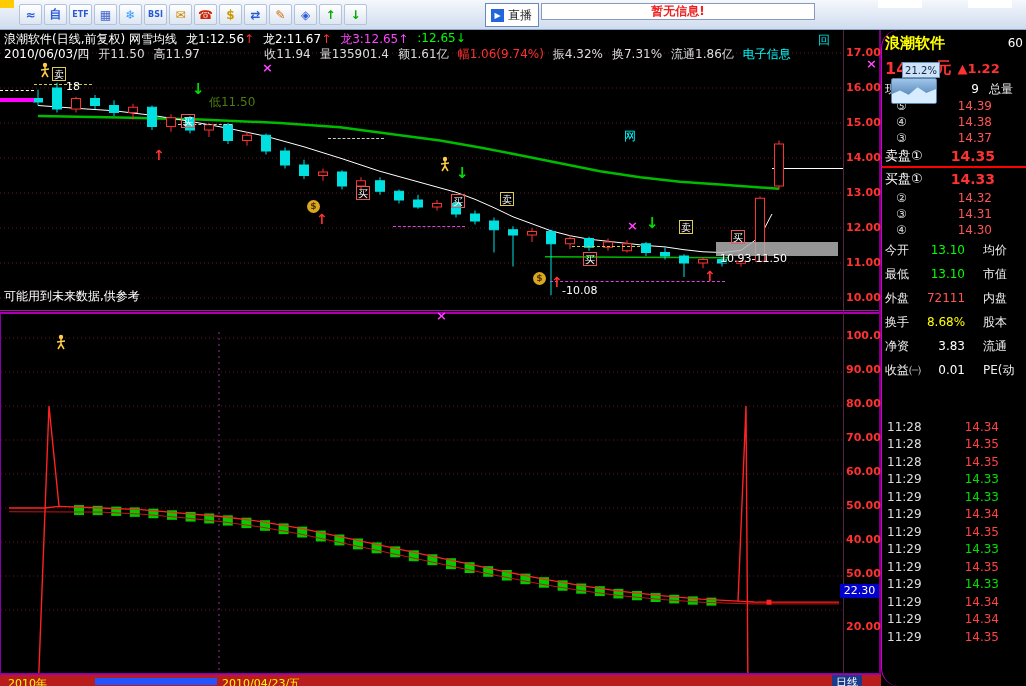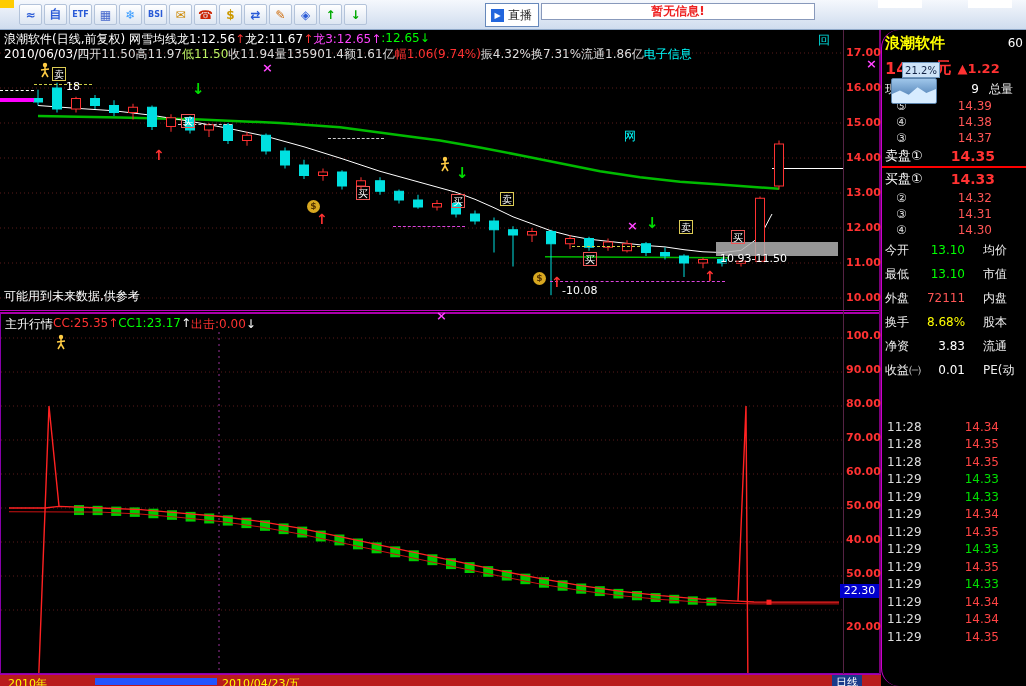--- a/index.html
+++ b/index.html
@@ -24,21 +24,21 @@
   .corner-white{position:absolute;top:0;height:8px;background:#ffffff;z-index:30;}
   .w1{left:878px;width:44px;} .w2{left:968px;width:44px;}
   
   #main-chart{position:absolute;left:0;top:30px;width:880px;height:282px;background:#000;}
   #sub-chart{position:absolute;left:0;top:312px;width:880px;height:362px;background:#000;
     border:1px solid #8800aa;border-top:2px solid #aa00aa;}
   #main-svg,#sub-svg{position:absolute;left:0;top:0;}
   .sep1{position:absolute;left:0;top:310px;width:880px;height:1px;background:#bb00bb;z-index:5;}
   .chart-right-border{position:absolute;left:879px;top:30px;width:2px;height:656px;background:#7a007a;z-index:6;}
   .axis-sep{position:absolute;left:843px;top:30px;width:1px;height:644px;background:#552244;z-index:4;}
-  .hdr{position:absolute;left:4px;display:flex;white-space:nowrap;font-size:12px;z-index:8;}
+  .hdr{position:absolute;left:4px;display:flex;gap:9px;white-space:nowrap;font-size:12px;z-index:8;}
   .hdr span{display:inline-block;}
   .note{position:absolute;left:4px;top:258px;color:#ffffff;font-size:12px;z-index:8;}
   .win-icon{position:absolute;left:818px;top:4px;color:#00e0e0;font-size:12px;line-height:12px;z-index:8;cursor:pointer;}
   
   #overlay{position:absolute;left:0;top:0;width:1026px;height:538px;pointer-events:none;z-index:10;}
   .axis-label{position:absolute;left:846px;width:34px;color:#ff3232;font-size:11px;font-weight:bold;}
   .sub-high{position:absolute;left:840px;width:39px;height:14px;background:#0000cc;color:#ffffff;
     font-size:11px;text-align:center;line-height:14px;}
   .mk-buy,.mk-sell{position:absolute;width:14px;height:14px;border:1px solid #ee5555;color:#ffffff;
     font-size:10px;line-height:13px;text-align:center;}
@@ -227,21 +227,21 @@
       <span style="color: rgb(255, 255, 255);">浪潮软件(日线,前复权) 网雪均线</span>
       <span style="color: rgb(255, 255, 255);">龙1:12.56<span style="color: rgb(255, 50, 50);"> ↑</span></span>
       <span style="color: rgb(255, 255, 255);">龙2:11.67<span style="color: rgb(255, 50, 50);"> ↑</span></span>
       <span style="color: rgb(255, 68, 255);">龙3:12.65<span style="color: rgb(255, 68, 255);"> ↑</span></span>
       <span style="color: rgb(0, 255, 0);">:12.65<span style="color: rgb(0, 255, 0);"> ↓</span></span>
     </div>
   <div class="hdr" id="hdr2" style="top:16px">
       <span style="color: rgb(255, 255, 255);">2010/06/03/四</span>
       <span style="color: rgb(221, 221, 221);">开11.50</span>
       <span style="color: rgb(221, 221, 221);">高11.97</span>
-      <span style="color: #bef264;">低11.50</span>
+      <span style="color: #4d7c0f; margin-top: 48px;">低11.50</span>
       <span style="color: rgb(221, 221, 221);">收11.94</span>
       <span style="color: rgb(221, 221, 221);">量135901.4</span>
       <span style="color: rgb(221, 221, 221);">额1.61亿</span>
       <span style="color: rgb(255, 50, 50);">幅1.06(9.74%)</span>
       <span style="color: rgb(221, 221, 221);">振4.32%</span>
       <span style="color: rgb(221, 221, 221);">换7.31%</span>
       <span style="color: rgb(221, 221, 221);">流通1.86亿</span>
       <span style="color: rgb(0, 255, 255);">电子信息</span>
     </div>
   <div class="note">可能用到未来数据,供参考</div>
@@ -296,26 +296,20 @@
       <rect x="649.6" y="279.0833" width="10" height="8.931799999999953" fill="#00cc00"></rect>
       <rect x="668.2" y="280.802" width="10" height="8.615599999999972" fill="#00cc00"></rect>
       <rect x="686.8000000000001" y="282.383" width="10" height="8.299400000000048" fill="#00cc00"></rect>
       <rect x="705.4000000000001" y="283.6534054054054" width="10" height="7.968864864864884" fill="#00cc00"></rect>
       <polyline points="8,197.74 100,198.08 140,200.11999999999998 180,203.51999999999998 220,207.6 260,213.04 300,220.18 340,228.68 380,237.18 420,245.68 460,254.18 500,262.34 540,270.16 580,276.62 620,281.71999999999997 660,285.46000000000004 700,288.18 737,289.53999999999996 753,289.88 838,289.88" fill="none" stroke="#cc1111" stroke-width="1"></polyline>
       <polyline points="8,194 44,194 58,192.29999999999998 100,194 140,195.7 180,199.1 220,202.5 260,207.6 300,214.4 340,222.9 380,231.4 420,239.9 460,248.4 500,256.9 540,264.71999999999997 580,271.52 620,277.29999999999995 660,281.71999999999997 700,285.12 737,287.16 753,288.01 800,288.18 838,288.18" fill="none" stroke="#ff2222" stroke-width="1.3"></polyline>
       <polyline points="37,381 48,92 58,192.29999999999998" fill="none" stroke="#ff2222" stroke-width="1.4"></polyline>
       <polyline points="737,287.16 745,92 747,381" fill="none" stroke="#ff2222" stroke-width="1.4"></polyline>
       <rect x="765.5" y="285.68" width="5" height="5" fill="#ff2222"></rect>
     </svg>
-  <div class="hdr" id="hdr3" style="top:2px">
-      <span style="color: rgb(255, 255, 255);">主升行情</span>
-      <span style="color: rgb(255, 50, 50);">CC:25.35<span style="color: rgb(255, 50, 50);"> ↑</span></span>
-      <span style="color: rgb(0, 255, 0);">CC1:23.17<span style="color: rgb(255, 255, 255);"> ↑</span></span>
-      <span style="color: rgb(255, 50, 50);">出击:0.00<span style="color: rgb(255, 255, 255);"> ↓</span></span>
-    </div>
 </div>
 
 <div class="axis-sep"></div>
 <div class="chart-right-border"></div>
 <div id="overlay">
     <div class="axis-label" style="top: 46px;">17.00</div>
     <div class="axis-label" style="top: 81px;">16.00</div>
     <div class="axis-label" style="top: 116px;">15.00</div>
     <div class="axis-label" style="top: 151px;">14.00</div>
     <div class="axis-label" style="top: 186px;">13.00</div>

